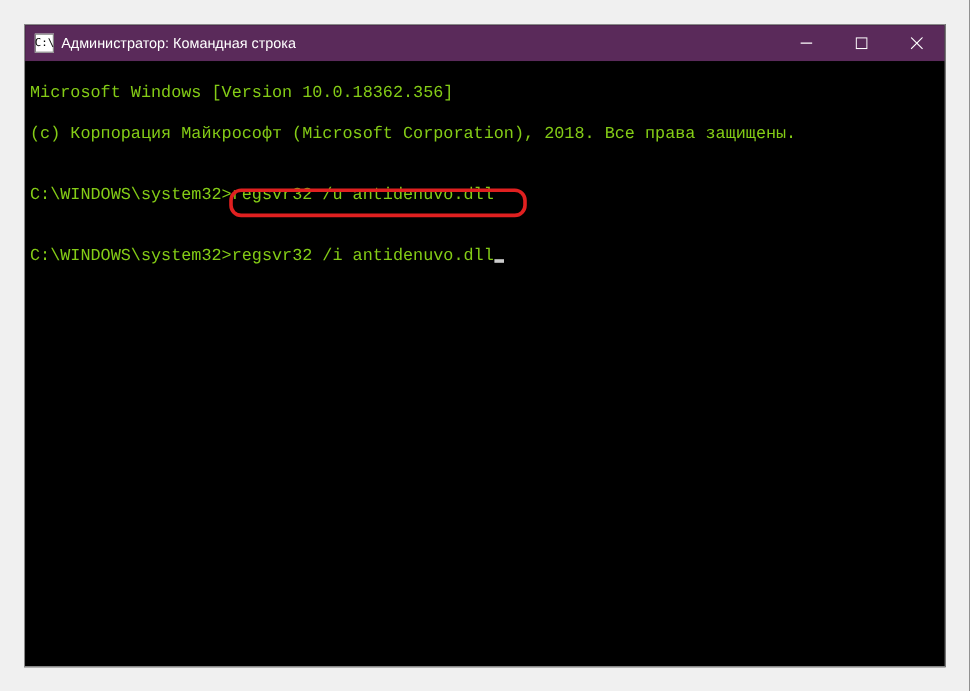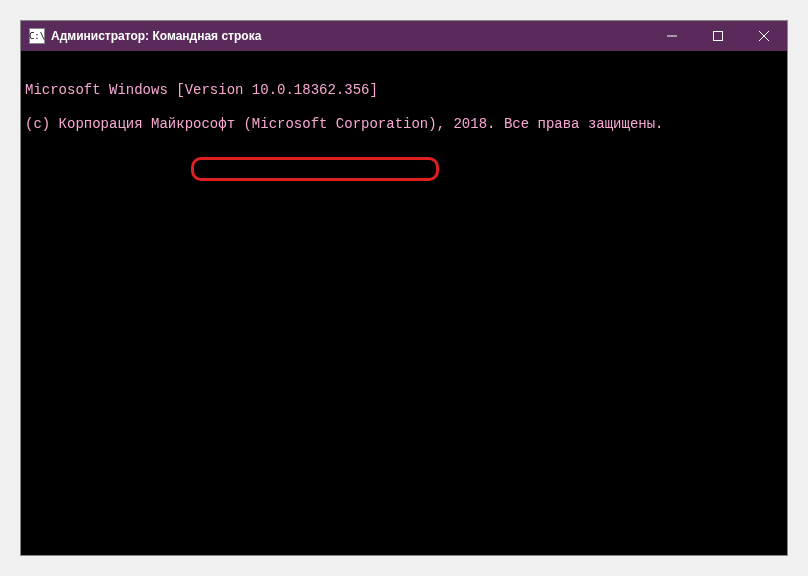--- a/index.html
+++ b/index.html
@@ -38,21 +38,20 @@
     font-size: 9px;
     color: #000;
     font-family: Consolas, monospace;
     line-height: 1;
     border: 1px solid #888;
   }
   .titlebar .title {
     flex: 1;
     white-space: nowrap;
     overflow: hidden;
-    font-weight: bold;
   }
   .win-controls {
     display: flex;
     height: 100%;
   }
   .win-btn {
     width: 46px;
     height: 30px;
     display: flex;
     align-items: center;
@@ -60,25 +59,25 @@
     color: #fff;
   }
   .win-btn svg { display: block; }
   .terminal {
     position: absolute;
     left: 0;
     top: 30px;
     right: 0;
     bottom: 0;
     background: #000;
-    color: #f9a8d4;
+    color: #84cc16;
     font-family: Consolas, "Courier New", monospace;
     font-size: 14px;
     line-height: 17px;
-    padding: 14px 4px;
+    padding: 2px 4px;
     white-space: pre;
     overflow: hidden;
   }
   .terminal .line { display: block; }
   .highlight-box {
     position: absolute;
     border: 3px solid #e02020;
     border-radius: 10px;
     pointer-events: none;
   }
@@ -118,18 +117,20 @@
             <line x1="10" y1="0" x2="0" y2="10" stroke="#fff" stroke-width="1"></line>
           </svg>
       </div>
     </div>
   </div>
 
   <div class="terminal">
 <span class="line">Microsoft Windows [Version 10.0.18362.356]</span>
 <span class="line">(c) Корпорация Майкрософт (Microsoft Corporation), 2018. Все права защищены.</span>
 <span class="line"></span>
+<span class="line"><span>C:\WINDOWS\system32&gt;</span><span>regsvr32 /u antidenuvo.dll</span></span>
 <span class="line"></span>
+<span class="line"><span>C:\WINDOWS\system32&gt;</span><span>regsvr32 /i antidenuvo.dll</span><span class="cursor"></span></span>
   </div>
 
   <div class="highlight-box" style="left: 170px; top: 136px; width: 248px; height: 24px;"></div>
 
 </div>
 
 </body></html>

